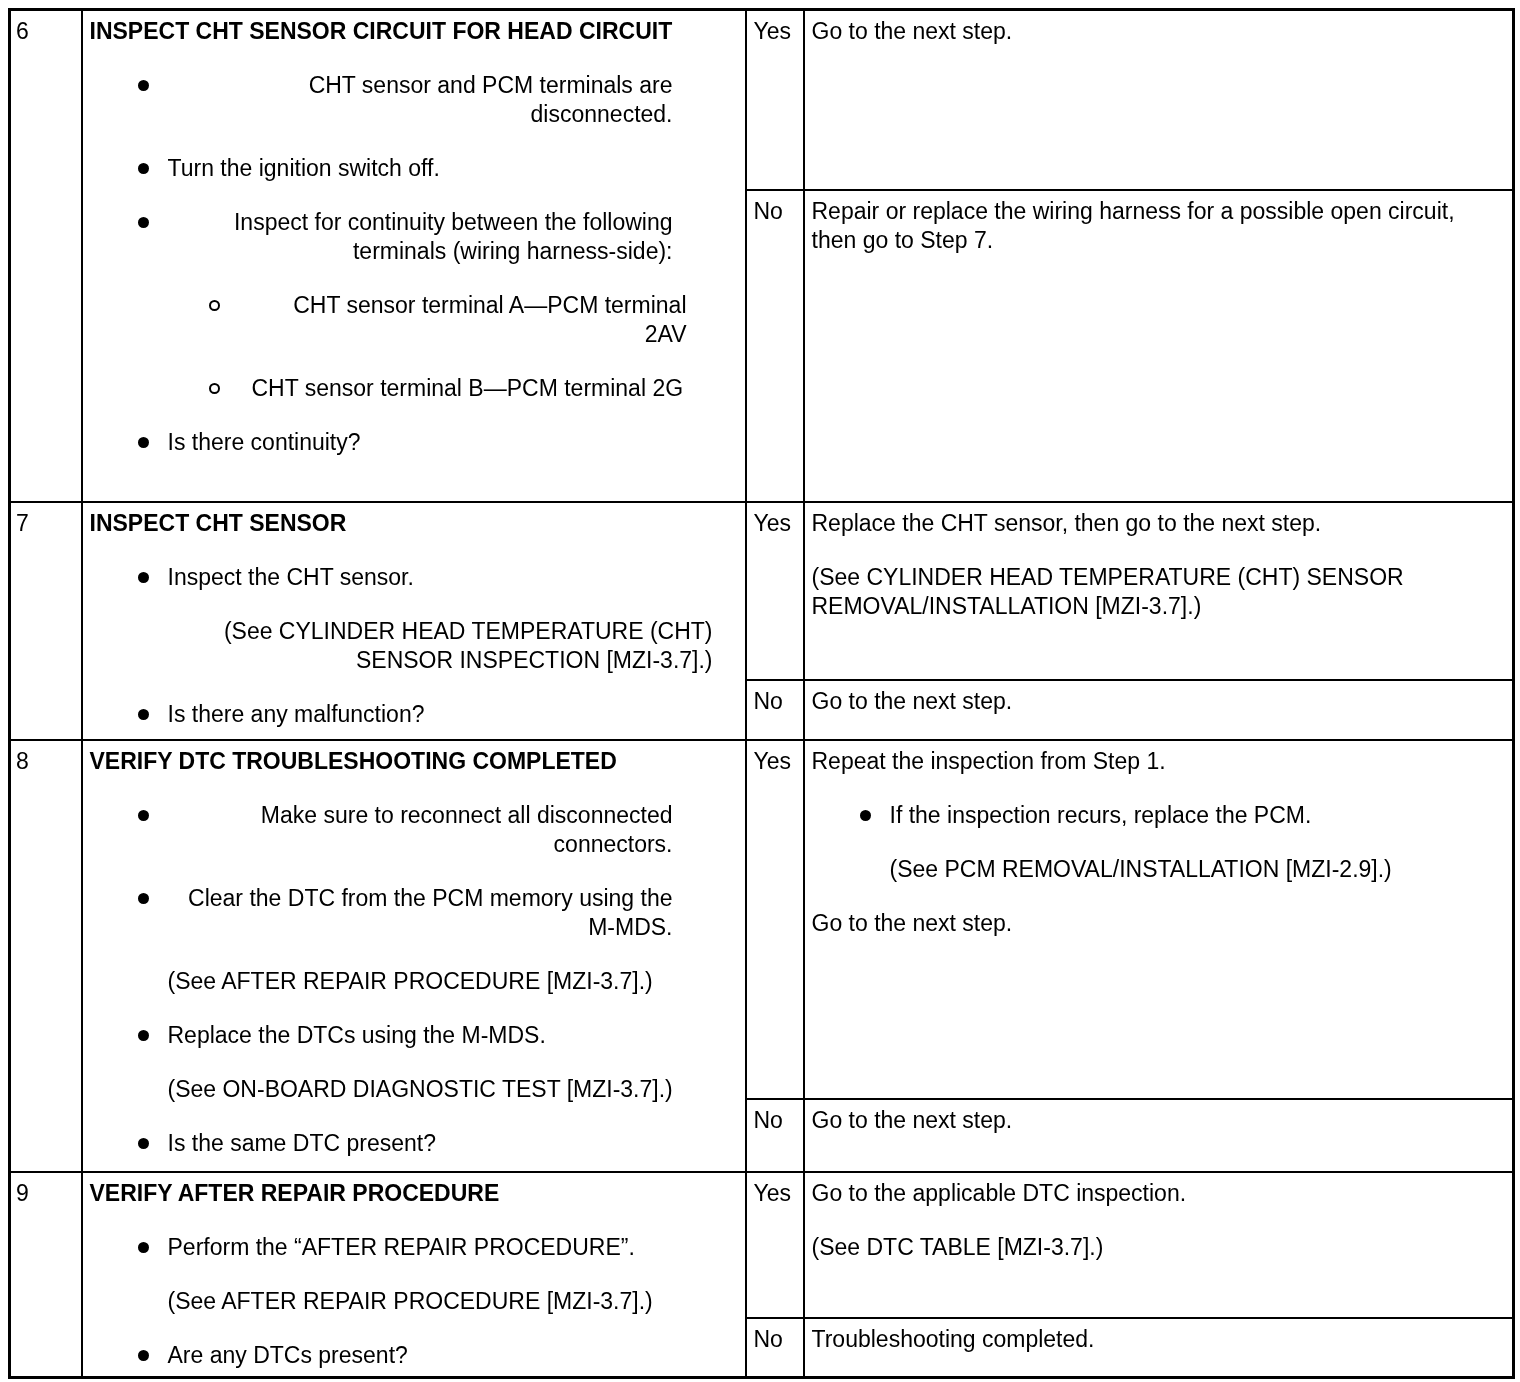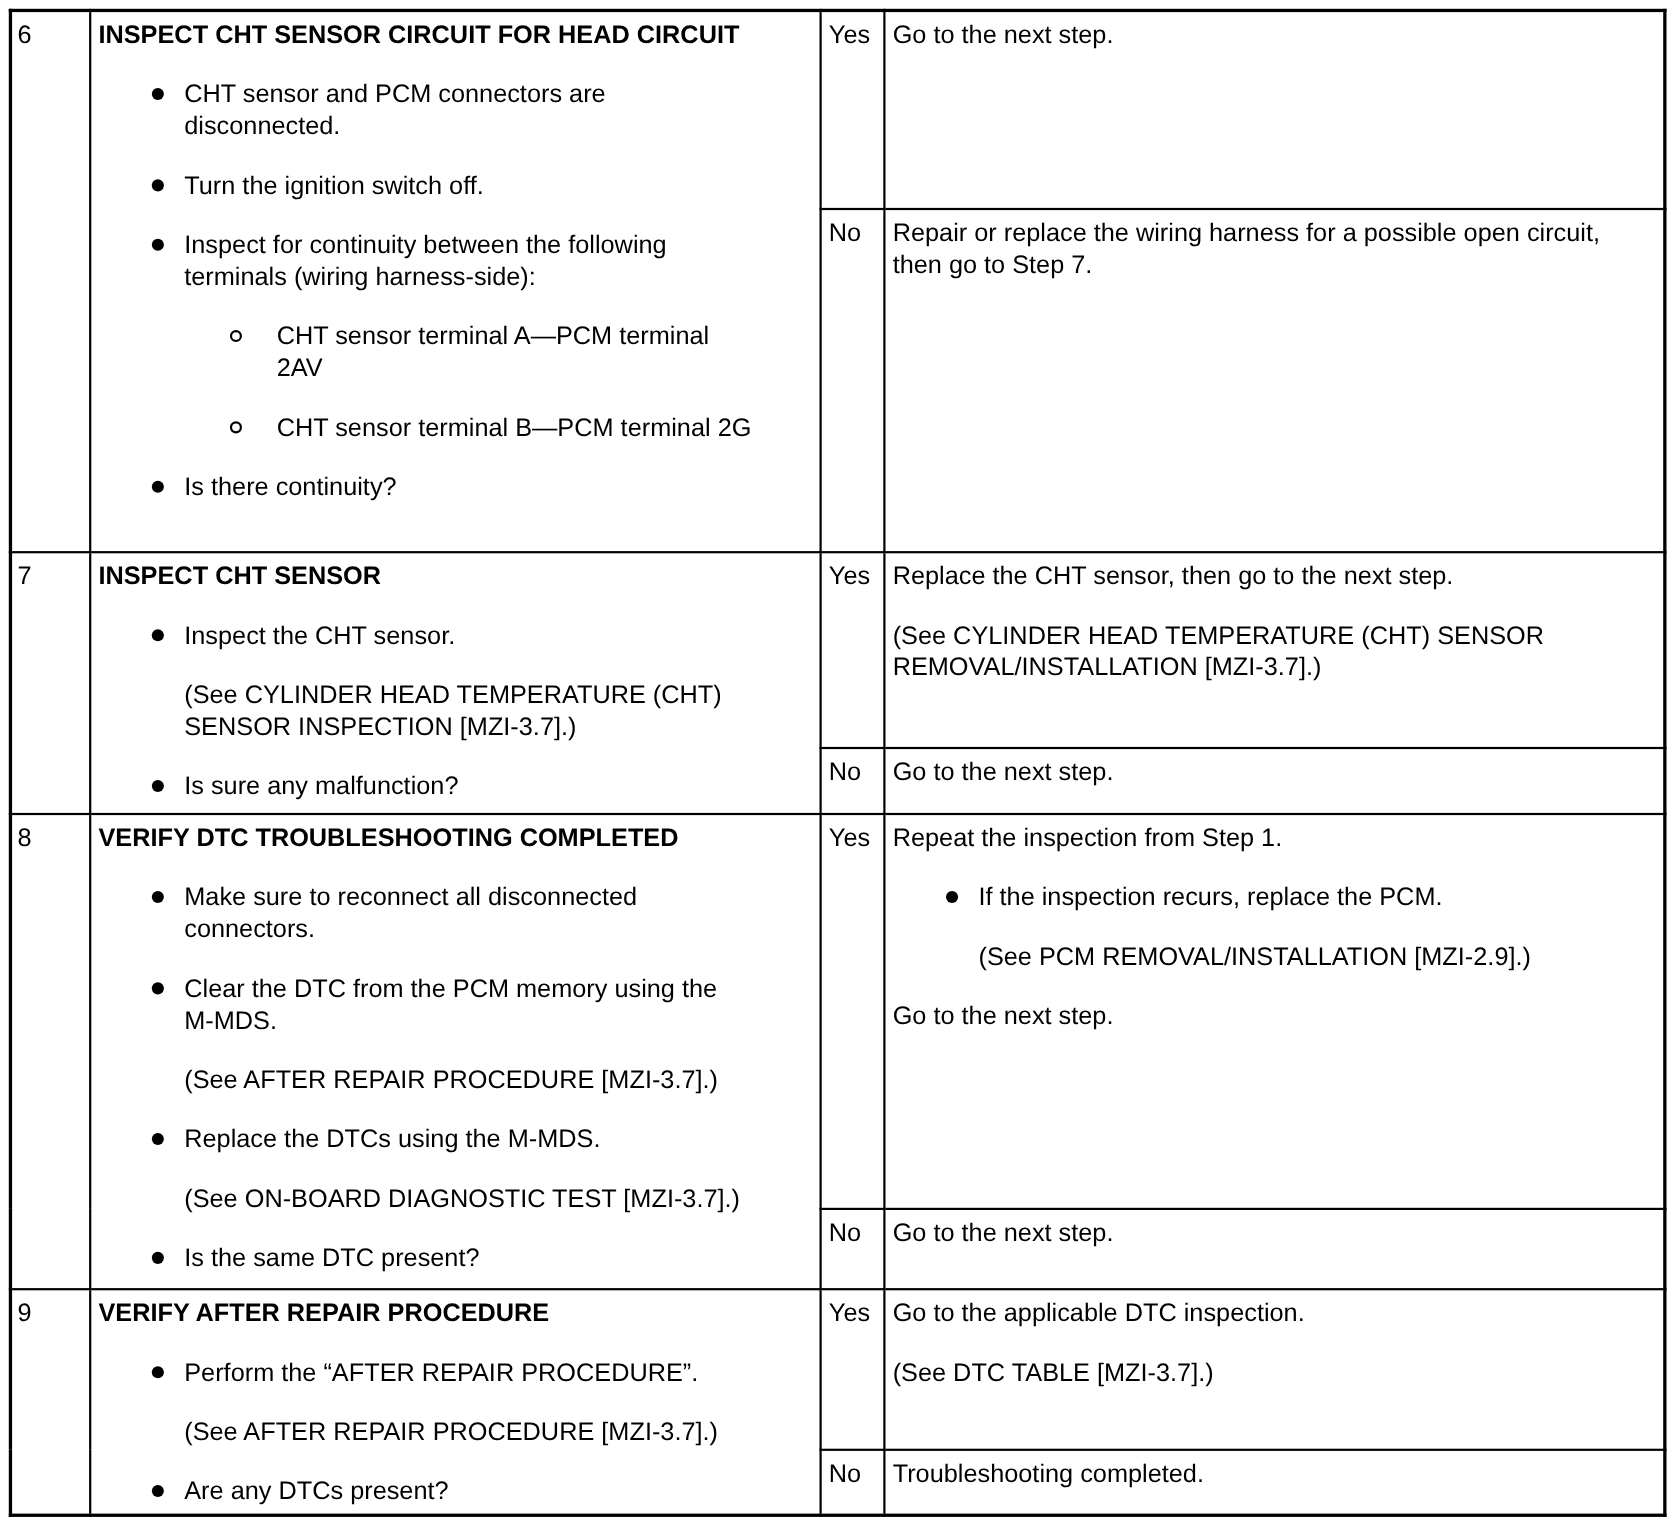--- a/index.html
+++ b/index.html
@@ -33,21 +33,21 @@
   .it { margin-top: 25px; position: relative; }
   td > .it:first-child, td > .title:first-child { margin-top: 0; }
   
   .b1 { padding-left: 78px; }
   .n1 { padding-left: 78px; }
   .b2 { padding-left: 150px; }
   
   .mk { position: absolute; top: 9px; width: 11px; height: 11px; border-radius: 50%; }
   .mk.dot { left: 48px; background: #000; }
   .mk.ring { left: 119px; border: 2.5px solid #000; background: #fff; }
-  .tx { vertical-align: top; }
+  .tx { vertical-align: top; text-align: right; }
   
   .c-insp .b1 .tx { display: inline-block; max-width: 505px; }
   .c-insp .n1 .tx { display: inline-block; max-width: 545px; }
   .c-insp .b2 .tx { display: inline-block; max-width: 435px; margin-left: 12px; }
 </style>
 </head>
 <body>
 
 <div class="page">
   <table class="tbl">
@@ -56,21 +56,21 @@
       <col style="width:664px">
       <col style="width:58px">
       <col style="width:710px">
     </colgroup>
     <tbody>
 
       <tr style="height:180px">
         <td class="c-step" rowspan="2">6</td>
         <td class="c-insp" rowspan="2">
           <div class="title">INSPECT CHT SENSOR CIRCUIT FOR HEAD CIRCUIT</div>
-          <div class="it b1"><span class="mk dot"></span><span class="tx">CHT sensor and PCM connectors are disconnected.</span></div>
+          <div class="it b1"><span class="mk dot"></span><span class="tx">CHT sensor and PCM terminals are disconnected.</span></div>
           <div class="it b1"><span class="mk dot"></span><span class="tx">Turn the ignition switch off.</span></div>
           <div class="it b1"><span class="mk dot"></span><span class="tx">Inspect for continuity between the following terminals (wiring harness-side):</span></div>
           <div class="it b2"><span class="mk ring"></span><span class="tx">CHT sensor terminal A—PCM terminal 2AV</span></div>
           <div class="it b2"><span class="mk ring"></span><span class="tx">CHT sensor terminal B—PCM terminal 2G</span></div>
           <div class="it b1"><span class="mk dot"></span><span class="tx">Is there continuity?</span></div>
         </td>
         <td class="c-yn">Yes</td>
         <td class="c-act">
           <div class="it t"><span class="tx">Go to the next step.</span></div>
         </td>
@@ -81,21 +81,21 @@
           <div class="it t"><span class="tx">Repair or replace the wiring harness for a possible open circuit, then go to Step 7.</span></div>
         </td>
       </tr>
 
       <tr style="height:178px">
         <td class="c-step" rowspan="2">7</td>
         <td class="c-insp" rowspan="2">
           <div class="title">INSPECT CHT SENSOR</div>
           <div class="it b1"><span class="mk dot"></span><span class="tx">Inspect the CHT sensor.</span></div>
           <div class="it n1"><span class="tx">(See CYLINDER HEAD TEMPERATURE (CHT) SENSOR INSPECTION [MZI-3.7].)</span></div>
-          <div class="it b1"><span class="mk dot"></span><span class="tx">Is sure any malfunction?</span></div>
+          <div class="it b1"><span class="mk dot"></span><span class="tx">Is there any malfunction?</span></div>
         </td>
         <td class="c-yn">Yes</td>
         <td class="c-act">
           <div class="it t"><span class="tx">Replace the CHT sensor, then go to the next step.</span></div>
           <div class="it t"><span class="tx">(See CYLINDER HEAD TEMPERATURE (CHT) SENSOR REMOVAL/INSTALLATION [MZI-3.7].)</span></div>
         </td>
       </tr>
       <tr style="height:60px">
         <td class="c-yn">No</td>
         <td class="c-act">

